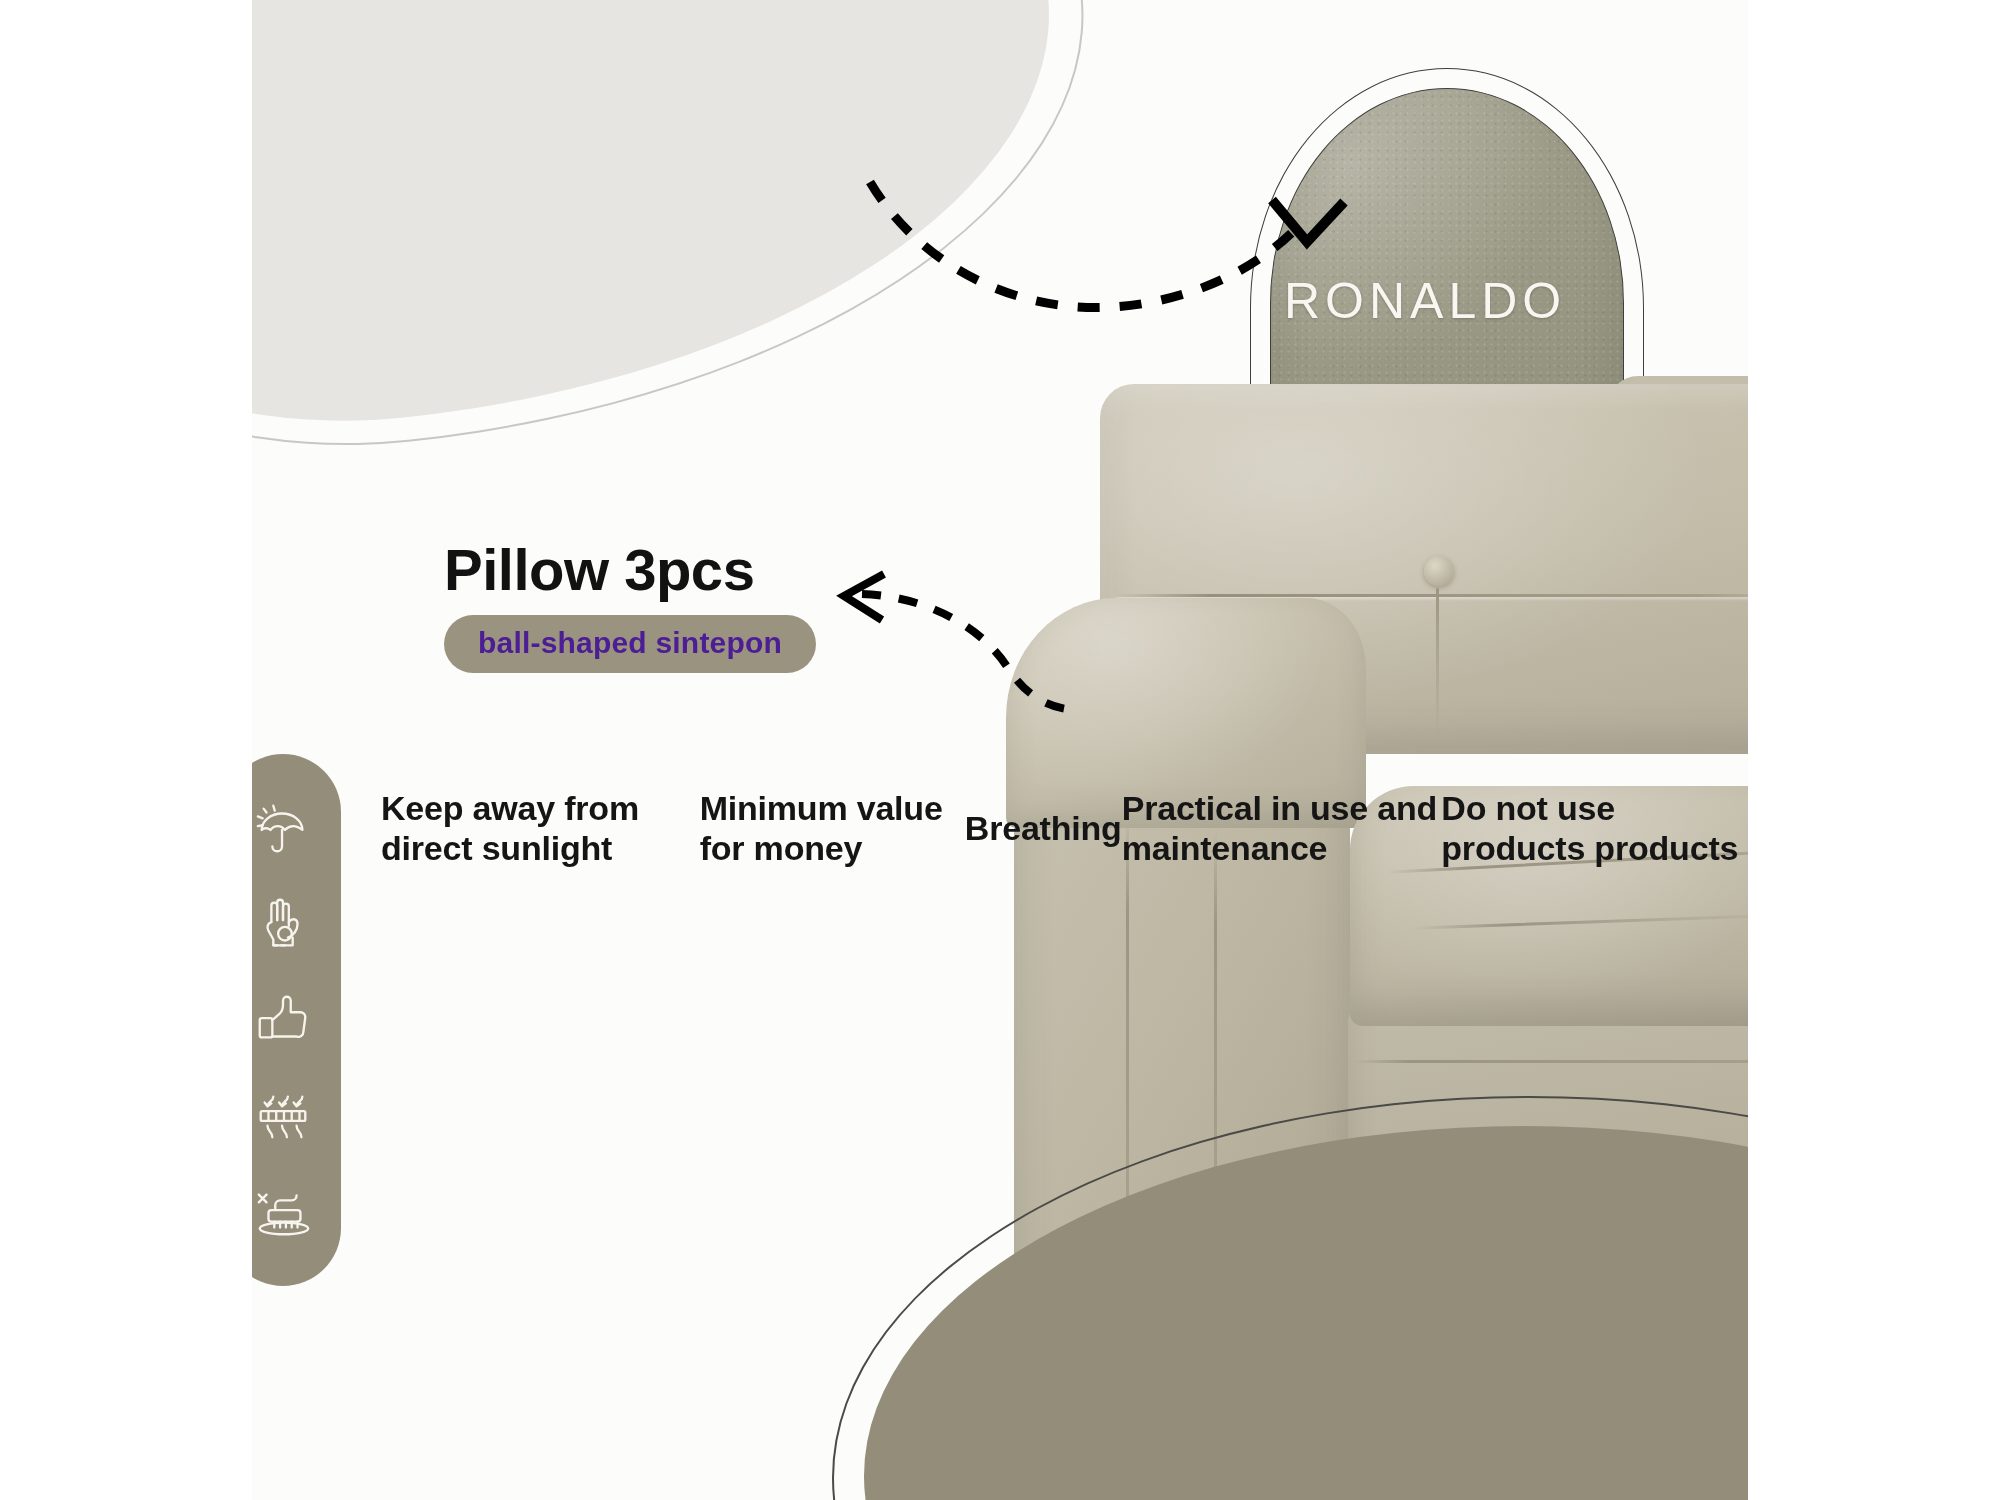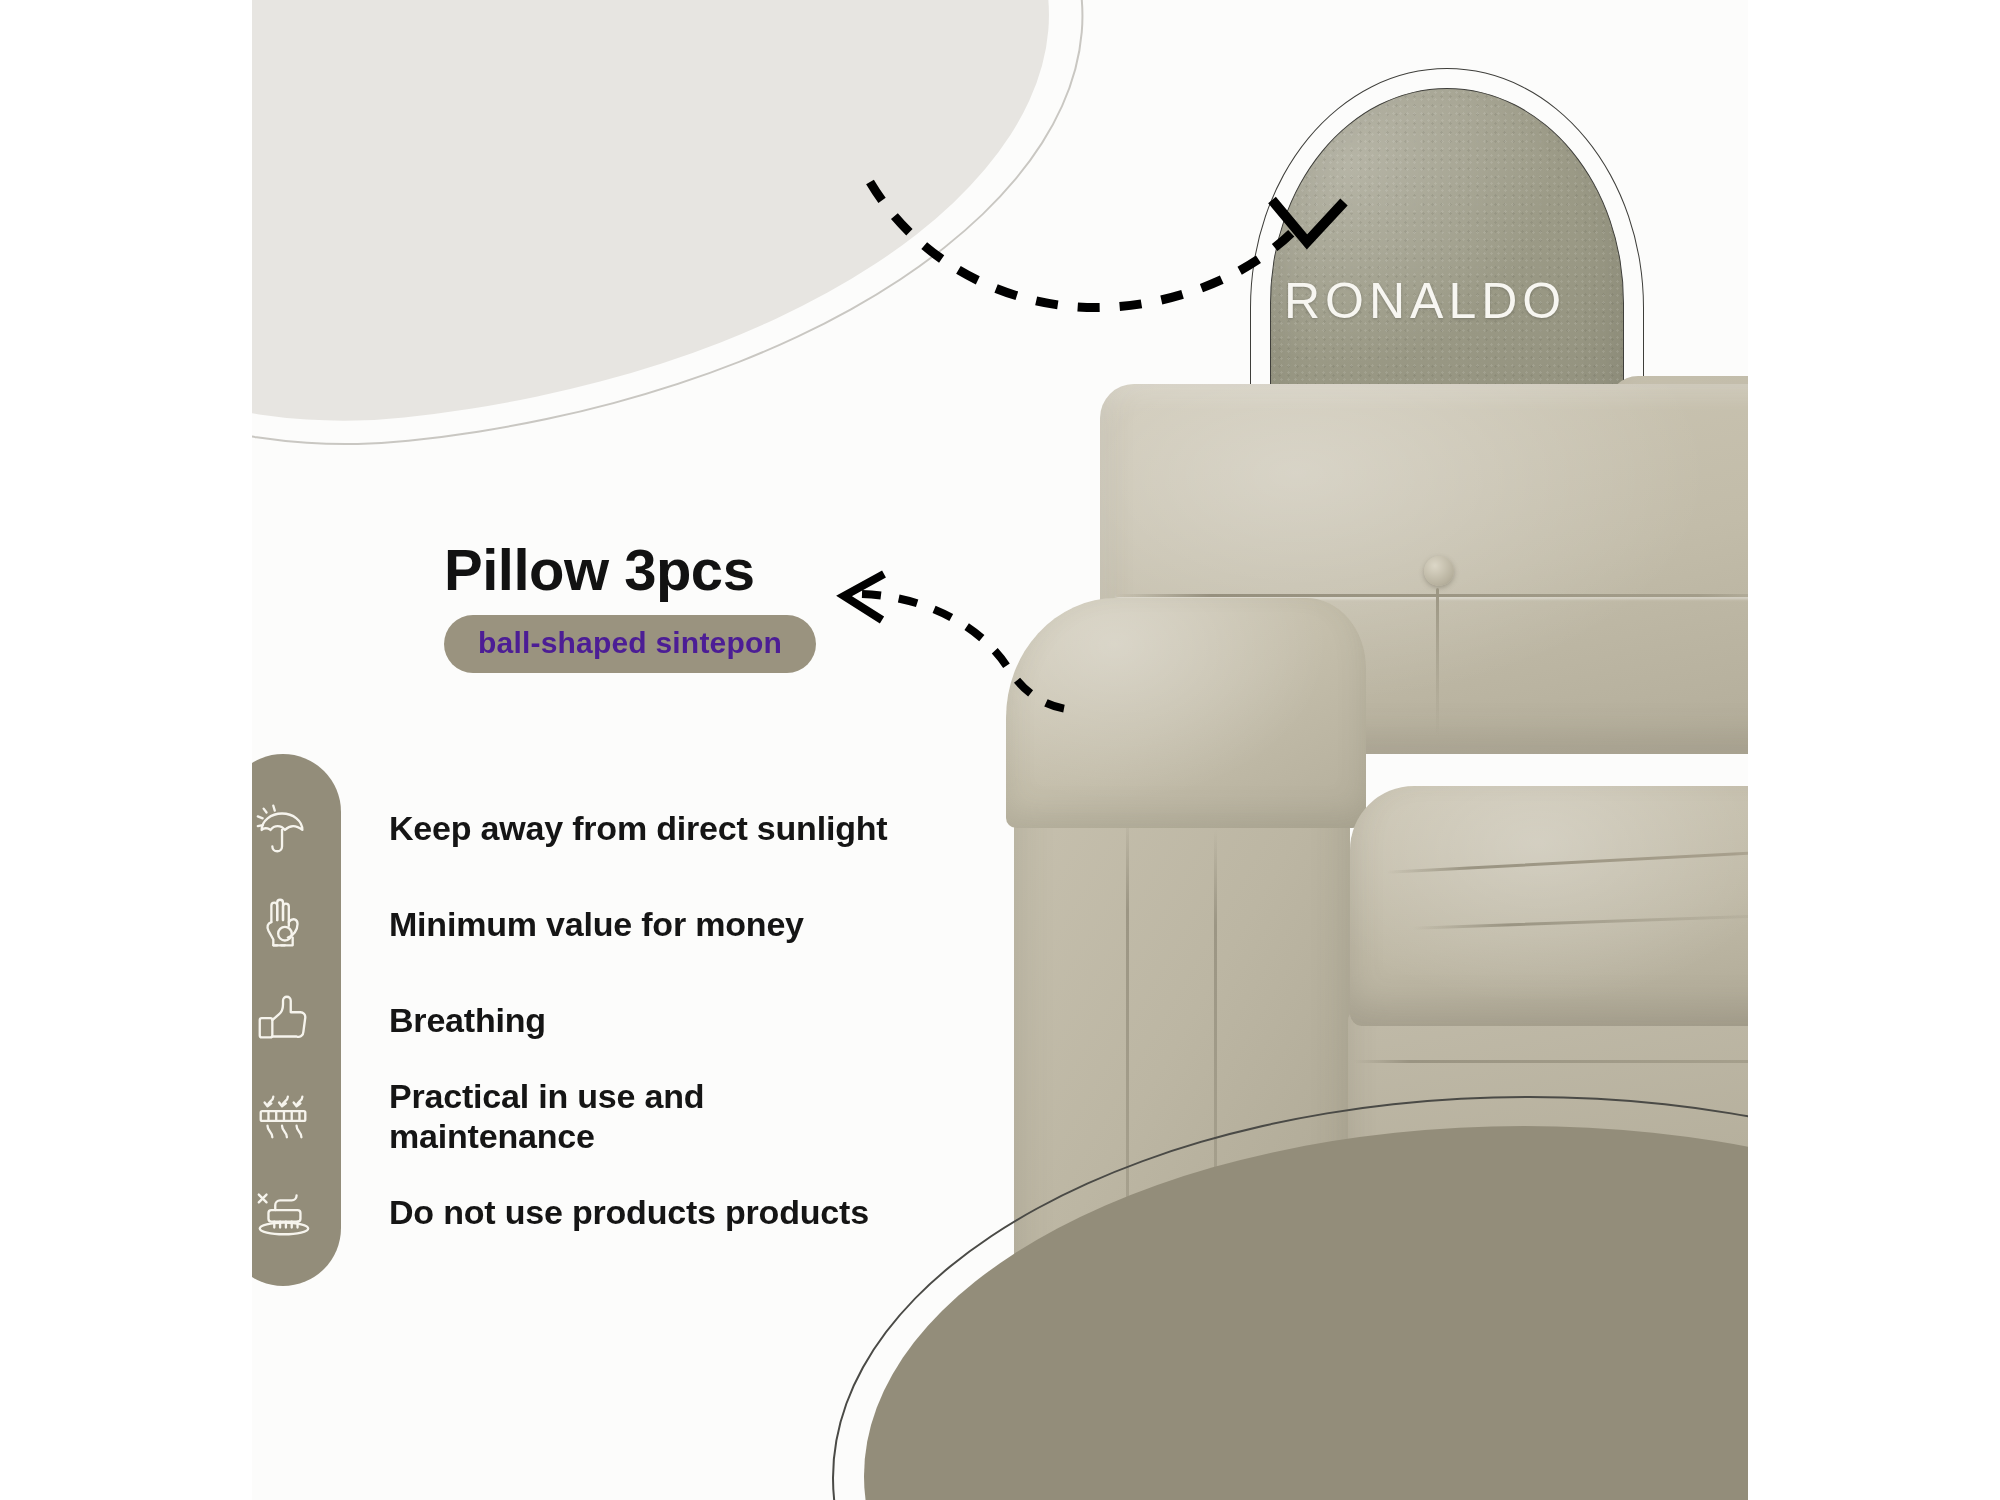--- a/index.html
+++ b/index.html
@@ -129,21 +129,21 @@
   .pillow-title{font-size:58px;font-weight:700;color:#121212;letter-spacing:-.5px;line-height:1.05;}
   .pillow-badge{display:inline-block;margin-top:14px;background:#9A937F;color:#4c1d95;
     border-radius:40px;padding:11px 34px 13px;font-size:30px;font-weight:700;letter-spacing:.2px;}
 
   
   #features{position:absolute;left:-27px;top:754px;display:flex;gap:40px;}
   .icon-rail{width:116px;background:#938D7A;border-radius:58px;padding:26px 0 26px;
     display:flex;flex-direction:column;align-items:center;gap:0;}
   .icon-slot{width:116px;height:96px;display:flex;align-items:center;justify-content:center;}
   .icon-slot svg{width:62px;height:62px;display:block;}
-  .feat-list{display:flex;flex-direction:column;padding-top:26px;margin-left:8px;}
+  .feat-list{display:flex;flex-direction:row;padding-top:26px;}
   .feat-item{display:flex;align-items:center;height:96px;}
   .feat-text{font-size:34px;font-weight:700;color:#151515;line-height:1.18;letter-spacing:-.2px;max-width:500px;}
 
   
   .arrow-svg{position:absolute;overflow:visible;pointer-events:none;}
 </style>
 </head>
 <body>
 
 <div id="stage">

